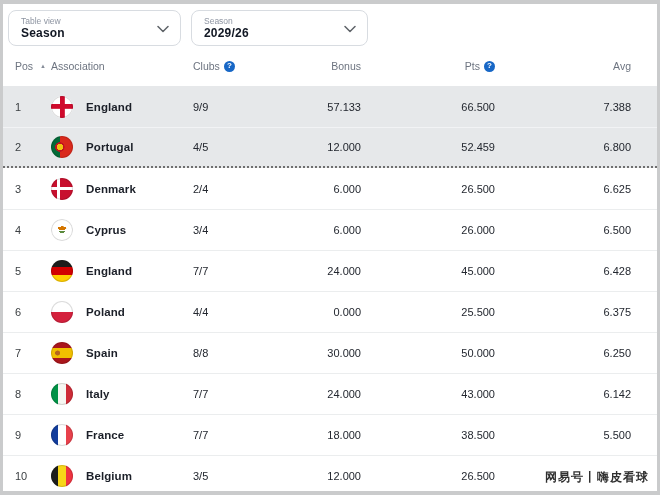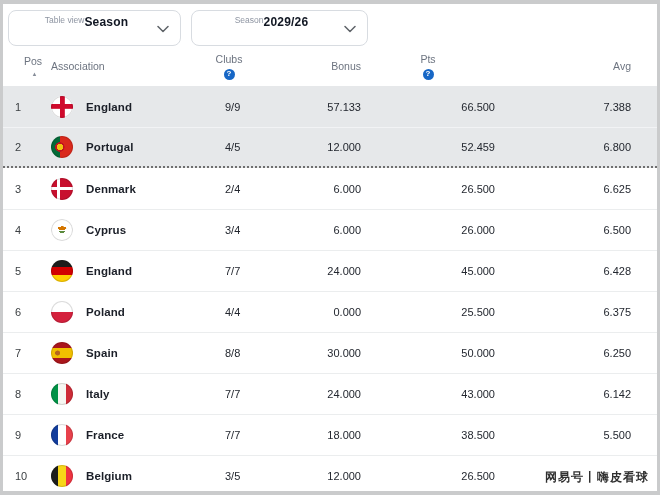--- a/index.html
+++ b/index.html
@@ -9,57 +9,57 @@
   .page {
     width:660px; height:495px; background:#fff; overflow:hidden; position:relative;
     border:3px solid #cacbcc; border-top-width:4px; border-bottom-width:4px;
   }
 
   
   .filters { display:flex; gap:10px; margin:6px 0 0 5px; }
   .dropdown {
     position:relative; width:173px; height:36px; background:#fff;
     border:1px solid #d8dce1; border-radius:8px; padding:4px 28px 4px 12px;
-    display:flex; flex-direction:row; justify-content:center; cursor:pointer;
+    display:flex; flex-direction:column; justify-content:center; cursor:pointer;
   }
   .dropdown.season { width:177px; }
   .dd-label { font-size:8.5px; color:#8e95a2; line-height:10px; }
   .dd-value { font-size:12px; font-weight:bold; color:#111723; line-height:14px; letter-spacing:.2px; }
   .chevron { position:absolute; right:11px; top:50%; transform:translateY(-50%); }
 
   
   .grid {
     display:grid;
     grid-template-columns:36px 142px 72px 96px 134px 136px;
     align-items:center;
     padding-left:12px;
   }
   .thead { height:40px; }
-  .th { font-size:10.5px; color:#6d7480;flex-direction:column; }
+  .th { font-size:10.5px; color:#6d7480; }
   .col-right { text-align:right; }
   .with-icon { display:flex; align-items:center; gap:4px; }
   .with-icon.col-right { justify-content:flex-end; }
   .sort { font-size:6px; color:#868d99; margin-left:3px; }
   .help {
     display:inline-flex; width:11px; height:11px; border-radius:50%;
     background:#1767c6; color:#fff; font-size:8px; font-weight:bold;
     align-items:center; justify-content:center; line-height:1; cursor:pointer;
   }
 
   
   .row { height:41px; border-top:1px solid #ebedee; font-size:11.5px; color:#1b1f28; cursor:pointer; }
   .row:first-child { border-top:none; }
   .row.hl { background:#e6e8ea; }
   .row.hl + .row.hl { border-top-color:#f2f3f5; }
   .row.cutoff { border-bottom:2px dotted #6f6f6f; }
   .row.cutoff + .row { border-top:none; }
   .c-pos { color:#3c4043; font-size:11px; }
   .c-assoc { display:flex; align-items:center; gap:13px; font-weight:700; }
   .c-name { letter-spacing:.1px; }
-  .c-num { font-size:11px; color:#23272f;margin-left:32px; }
+  .c-num { font-size:11px; color:#23272f; }
 
   
   .flag { width:22px; height:22px; border-radius:50%; flex:0 0 22px;
           box-shadow:inset 0 0 0 1px rgba(0,0,0,.14); }
   .flag-england { background:
       linear-gradient(#cf0a2c,#cf0a2c) 50% 0/22% 100% no-repeat,
       linear-gradient(#cf0a2c,#cf0a2c) 0 50%/100% 22% no-repeat, #fff; }
   .flag-portugal { background:
       radial-gradient(circle at 40% 50%, #f1c40f 0 3.2px, #c0131e 3.2px 4.5px, transparent 5px),
       linear-gradient(90deg,#046a38 0 40%,#da291c 40%); }

